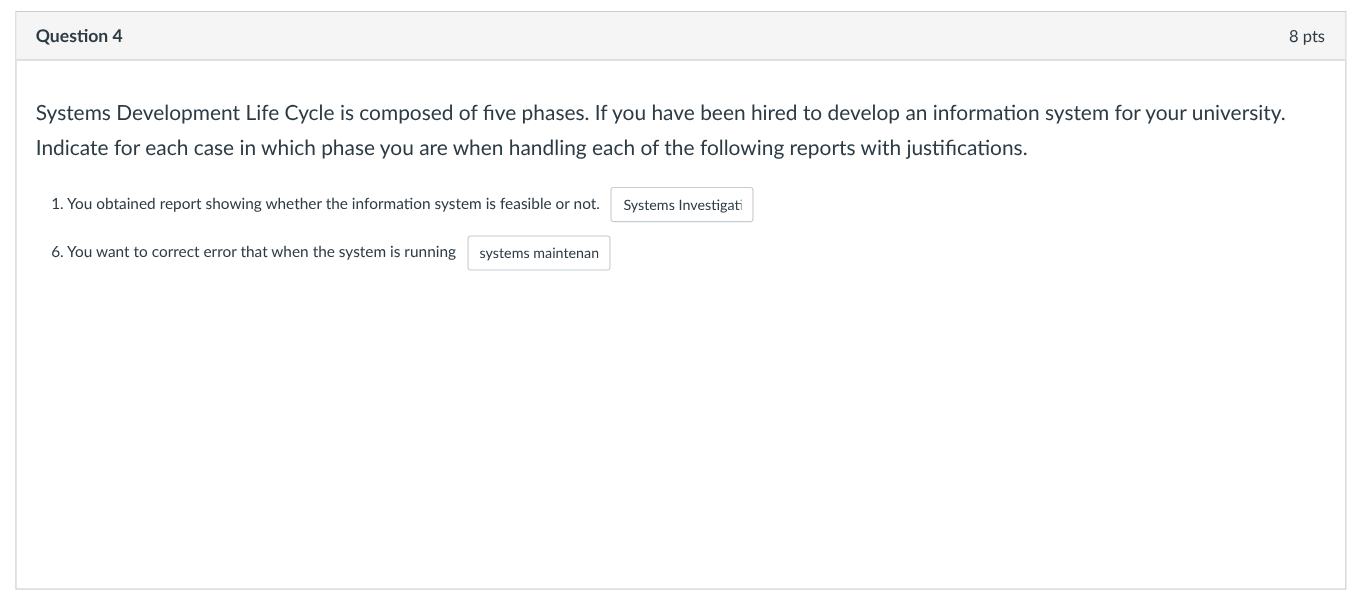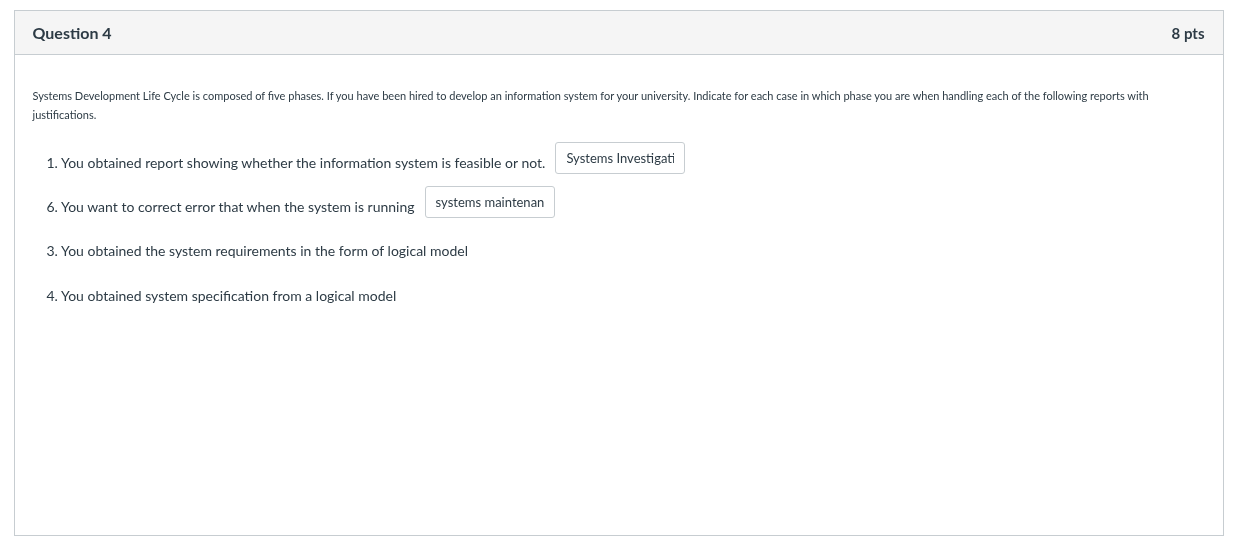--- a/index.html
+++ b/index.html
@@ -29,35 +29,34 @@
       border-bottom: 1px solid #c7cdd1;
     }
     .question-title {
       font-weight: 700;
       font-size: 16px;
       color: #2d3b45;
     }
     .question-points {
       font-size: 15px;
       color: #2d3b45;
-      font-weight: bold;
     }
     .question-body {
       padding: 32px 18px 40px 18px;
       min-height: 480px;
     }
     .prompt {
-      font-size: 11px;
+      font-size: 19px;
       line-height: 1.7;
       color: #2d3b45;
       margin-bottom: 18px;
     }
     .item-row {
       display: flex;
-      align-items: flex-end;
+      align-items: center;
       flex-wrap: wrap;
       margin-bottom: 22px;
       padding-left: 14px;
       font-size: 14px;
       line-height: 1.6;
       color: #2d3b45;
     }
     .item-row.tight {
       margin-bottom: 12px;
     }
@@ -95,21 +94,19 @@
       <span class="item-text">1. You obtained report showing whether the information system is feasible or not.</span>
       <input type="text" class="input-box" value="Systems Investigation" style="">
     </div>
 
     <div class="item-row">
       <span class="item-text">6. You want to correct error that when the system is running</span>
       <input type="text" class="input-box" value="systems maintenance" style="">
     </div>
 
     <div class="item-row">
-      <span class="item-text">3. You obtained the system requirements in the form of logical model</span>
     </div>
 
     <div class="item-row">
-      <span class="item-text">4. You obtained system specification from a logical model</span>
     </div>
 
   </div>
 </div>
 
 </body></html>

